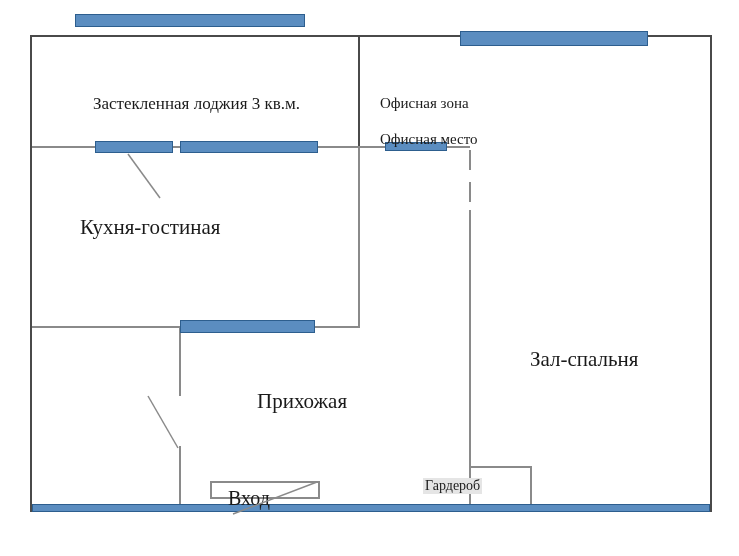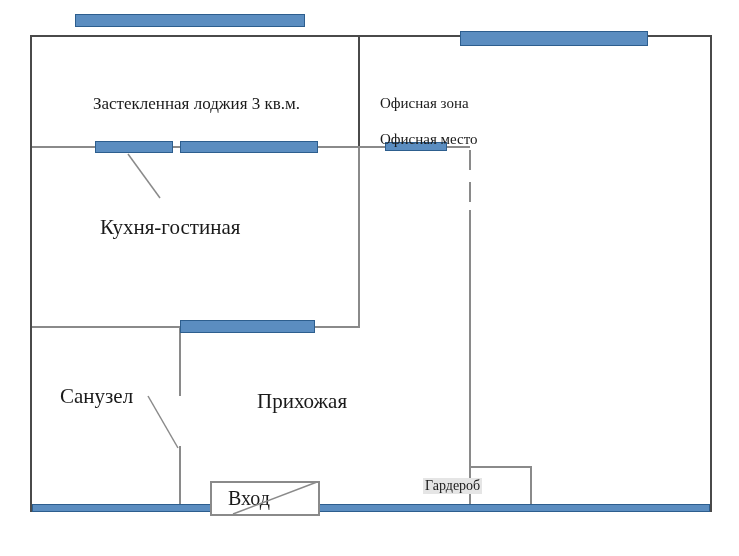--- a/index.html
+++ b/index.html
@@ -73,29 +73,29 @@
   <div class="abs wall" style="left:360px; top:146px; width:110px; height:2px;"></div>
   <div class="abs wall" style="left:358px; top:148px; width:2px; height:180px;"></div>
   <div class="abs wall" style="left:32px; top:326px; width:148px; height:2px;"></div>
   <div class="abs wall" style="left:315px; top:326px; width:45px; height:2px;"></div>
   <div class="abs wall" style="left:179px; top:326px; width:2px; height:70px;"></div>
   <div class="abs wall" style="left:179px; top:446px; width:2px; height:66px;"></div>
   <div class="abs wall" style="left:469px; top:210px; width:2px; height:302px;"></div>
   <div class="abs wall" style="left:470px; top:466px; width:62px; height:2px;"></div>
   <div class="abs wall" style="left:530px; top:466px; width:2px; height:46px;"></div>
 
-  <div class="abs entrance-box" style="left:210px; top:481px; width:110px; height:35px;">
+  <div class="abs entrance-box" style="left:210px; top:481px; width:110px; height:18px;">
     <span>Вход</span>
   </div>
 
   <div class="abs label label-loggia" style="left:35px; top:58px; width:323px;">Застекленная лоджия 3 кв.м.</div>
   <div class="abs label label-mid" style="left:380px; top:64px;">Офисная зона</div>
   <div class="abs label label-mid" style="left:380px; top:100px;">Офисная место</div>
-  <div class="abs label label-big" style="left:80px; top:215px;margin-left:20px;">Кухня-гостиная</div>
-  <div class="abs label label-big" style="left:60px; top:384px;">Санузел</div>
+  <div class="abs label label-big" style="left:80px; top:215px;">Кухня-гостиная</div>
+  <div class="abs label label-big" style="left:530px; top:347px;">Зал-спальня</div>
   <div class="abs label label-big" style="left:257px; top:389px;">Прихожая</div>
   <div class="abs label label-small" style="left:423px; top:478px;">Гардероб</div>
 
   <svg id="lines-overlay" viewBox="0 0 739 556" xmlns="http://www.w3.org/2000/svg">
     <line x1="128" y1="154" x2="160" y2="198" stroke="#8a8a8a" stroke-width="1.5"></line>
     <line x1="148" y1="396" x2="178" y2="448" stroke="#8a8a8a" stroke-width="1.5"></line>
     <line x1="233" y1="514" x2="317" y2="482" stroke="#8a8a8a" stroke-width="1.5"></line>
     <line x1="470" y1="150" x2="470" y2="212" stroke="#8a8a8a" stroke-width="2" stroke-dasharray="20 12"></line>
   </svg>
 

